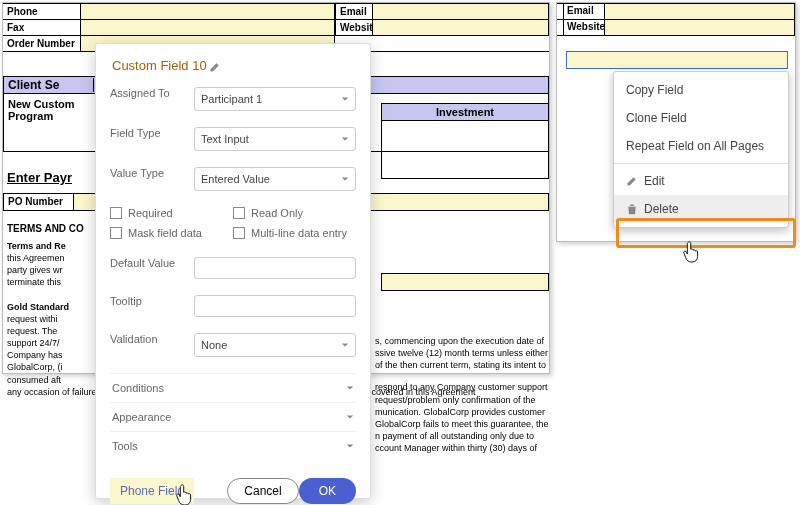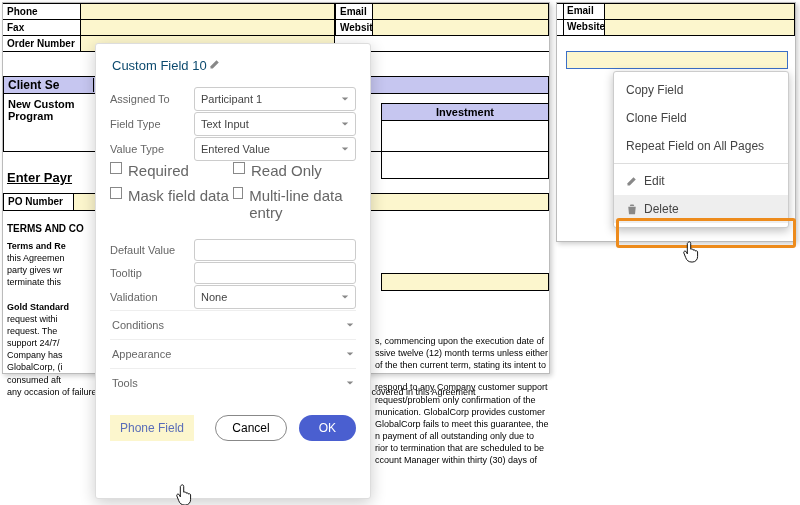--- a/index.html
+++ b/index.html
@@ -32,30 +32,30 @@
 .po-row { border: 1px solid #000; height: 18px; display: flex; }
 .po-row .lbl { width: 70px; border-right: 1px solid #000; padding: 2px 4px; font-size: 10px; font-weight: bold; }
 .po-row .fld { flex: 1; background: #fcf6cd; }
 
 .terms-hdr { font-weight: bold; font-size: 10px; margin: 12px 0 6px 4px; }
 .terms-text { font-size: 9px; line-height: 1.35; padding: 0 4px; }
 .terms-text b { font-weight: bold; }
 
 
 .dialog { position: absolute; left: 92px; top: 40px; width: 276px; height: 456px; background: #fff; border: 1px solid #ddd; box-shadow: 0 4px 16px rgba(0,0,0,0.2); border-radius: 3px; padding: 10px 14px; font-size: 12px; color: #555; }
-.dlg-title { font-size: 13px; color: #0c4a6e; margin: 4px 0 14px 2px; display: flex; align-items: flex-start; gap: 2px; }
+.dlg-title { font-size: 13px; color: #a16207; margin: 4px 0 14px 2px; display: flex; align-items: flex-end; gap: 2px; }
 .pencil-icon { width: 12px; height: 12px; }
 
-.dlg-row { display: flex; align-items: center; margin-bottom: 1px; }
+.dlg-row { display: flex; align-items: flex-start; margin-bottom: 16px; }
 .dlg-row .lab { width: 84px; color: #666; font-size: 11px; }
 .dlg-select { flex: 1; height: 24px; border: 1px solid #ccc; border-radius: 3px; padding: 2px 6px; font-size: 11px; color: #444; display: flex; align-items: center; justify-content: space-between; }
 .chev { width: 8px; height: 8px; }
 
 .dlg-checks { display: flex; flex-wrap: wrap; margin: 0 0 10px 0; }
-.chk { display: flex; align-items: flex-start; width: 50%; margin-bottom: 8px; font-size: 15px; color: #666; }
+.chk { display: flex; align-items: flex-start; width: 50%; margin-bottom: 8px; font-size: 11px; color: #666; }
 .chk .box { width: 12px; height: 12px; border: 1px solid #888; margin-right: 6px; }
 
 .dlg-input { flex: 1; height: 22px; border: 1px solid #ccc; border-radius: 3px; }
 
 .dlg-section { display: flex; align-items: center; justify-content: space-between; padding: 8px 2px; border-top: 1px solid #eee; color: #666; font-size: 11px; }
 
 .dlg-buttons { display: flex; align-items: center; justify-content: space-between; margin-top: 10px; padding-top: 8px; }
 .btn-delete { background: #fcf6cd; border: none; padding: 6px 10px; color: #5a6db8; font-size: 12px; cursor: pointer; }
 .btn-cancel { border: 1px solid #888; background: #fff; border-radius: 14px; padding: 5px 16px; font-size: 12px; cursor: pointer; }
 .btn-ok { background: #4a5fd0; color: #fff; border: none; border-radius: 14px; padding: 5px 20px; font-size: 12px; cursor: pointer; }
@@ -148,21 +148,20 @@
   <div style="position:absolute; left:372px; top:332px; width:174px; font-size:9px; line-height:1.35; text-align:justify;">
     <div>s, commencing upon the execution date of</div>
     <div>ssive twelve (12) month terms unless either</div>
     <div>of the then current term, stating its intent to</div>
     <div style="height:10px"></div>
     <div>respond to any Company customer support</div>
     <div>request/problem only confirmation of the</div>
     <div>munication. GlobalCorp provides customer</div>
     <div>GlobalCorp fails to meet this guarantee, the</div>
     <div>n payment of all outstanding only due to</div>
-    <div>rior to termination that are scheduled to be</div>
     <div>ccount Manager within thirty (30) days of</div>
   </div>
 
   <div class="dialog">
     <div class="dlg-title">
       <span>Custom Field 10</span>
       <svg class="pencil-icon" viewBox="0 0 16 16">
           <path fill="#888" d="M2 11l8-8 3 3-8 8H2v-3z"></path>
         </svg>
     </div>
@@ -246,21 +245,21 @@
     </div>
     <div class="dlg-section">
       <span>Tools</span>
       <svg class="chev" viewBox="0 0 10 10">
           <path fill="#888" d="M1 3l4 4 4-4z"></path>
         </svg>
     </div>
 
     <div class="dlg-buttons">
       <button class="btn-delete">Phone Field</button>
-      <div style="display:flex;gap:12px">
+      <div style="display:flex;gap:0">
         <button class="btn-cancel">Cancel</button>
         <button class="btn-ok">OK</button>
       </div>
     </div>
   </div>
 
   <svg class="cursor-hand" style="left:172px; top:478px;" viewBox="0 0 24 28">
     <path fill="#fff" stroke="#000" stroke-width="1" d="M8 4c1 0 1.5.8 1.5 1.8V12l1-.2c.8-.2 1.5.4 1.5 1.2l1-.2c.8-.2 1.5.4 1.5 1.2l1-.2c.8-.2 1.5.4 1.5 1.3v5c0 3-2 6-6 6s-6-2-7-5l-2-5c-.4-1 .3-2 1.3-2 .7 0 1.2.4 1.5 1l1 2V5.8C6.5 4.8 7 4 8 4z"></path>
   </svg>
 </div>

